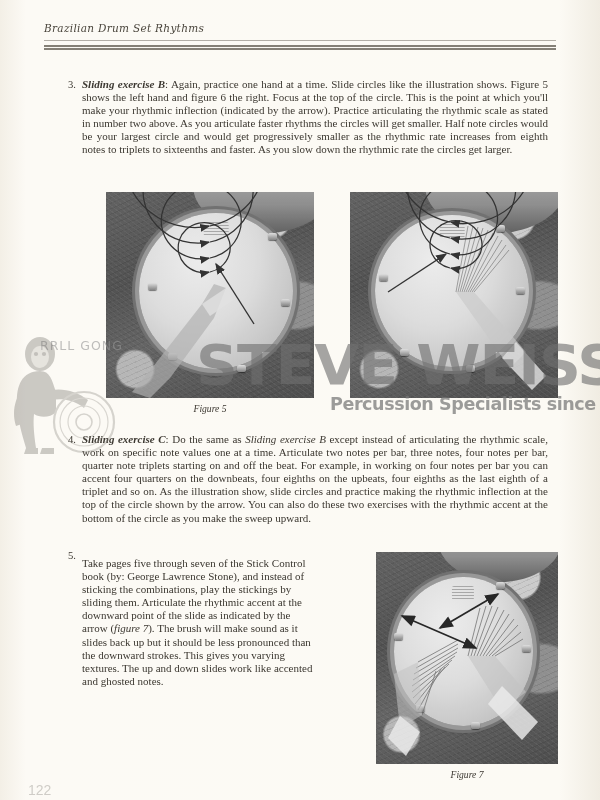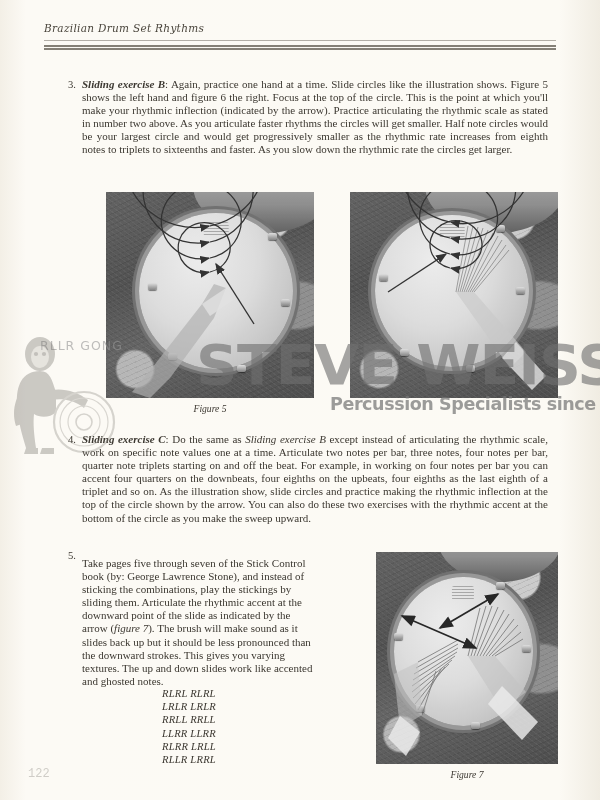--- a/index.html
+++ b/index.html
@@ -233,24 +233,24 @@
     top: 330px;
     width: 116px;
     height: 126px;
     opacity: .34;
     pointer-events: none;
   }
 
   #page-number {
     position: absolute;
     left: 28px;
-    bottom: 19px;
-    font-size: 12px;
+    bottom: 2px;
+    font-size: 14px;
     color: rgba(90,86,78,.28);
-    font-family: Liberation Mono, monospace;
+    font-family: Liberation Sans, sans-serif;
   }
 </style>
 </head>
 <body>
 
 <div id="page">
 
   <div id="paper-tone"></div>
 
   <div id="running-head">
@@ -370,28 +370,20 @@
   <div class="list-item" id="item-4">
     <div class="li-num">4.</div>
     <div class="li-body"><b>Sliding exercise C</b><span>: Do the same as </span><i>Sliding exercise B</i><span> except instead of articulating the rhythmic scale, work on specific note values one at a time. Articulate two notes per bar, three notes, four notes per bar, quarter note triplets starting on and off the beat. For example, in working on four notes per bar you can accent four quarters on the downbeats, four eighths on the upbeats, four eighths as the last eighth of a triplet and so on. As the illustration show, slide circles and practice making the rhythmic inflection at the top of the circle shown by the arrow. You can also do these two exercises with the rhythmic accent at the bottom of the circle as you make the sweep upward.</span></div>
   </div>
 
   <div class="list-item" id="item-5">
     <div class="li-num">5.</div>
     <div class="li-body"><span>Take pages five through seven of the Stick Control book (by: George Lawrence Stone), and instead of sticking the combinations, play the stickings by sliding them. Articulate the rhythmic accent at the downward point of the slide as indicated by the arrow (</span><i>figure 7</i><span>). The brush will make sound as it slides back up but it should be less pronounced than the downward strokes. This gives you varying textures. The up and down slides work like accented and ghosted notes.</span></div>
   </div>
 
-  <div id="stickings">
-    <div>RLRL RLRL</div>
-    <div>LRLR LRLR</div>
-    <div>RRLL RRLL</div>
-    <div>LLRR LLRR</div>
-    <div>RLRR LRLL</div>
-    <div>RLLR LRRL</div>
-  </div>
 
   <div class="figure" id="figure-7">
     <div class="fig-img">
       <div class="kit-bg"></div>
       <div class="kit-noise"></div>
       <div class="tom-top" style="left:34%;height:40%"></div>
       <div class="head">
         <div class="head-logo"></div>
       </div>
       <div class="lug" style="left:10%;top:38%"></div>
@@ -452,21 +444,21 @@
       </svg>
     </div>
     <div class="fig-cap">Figure 7</div>
   </div>
 
   <div id="wm-steve">
     <span>STEVE WEISS MUSIC</span>
   </div>
   <div id="wm-tag">Percussion Specialists since 1961</div>
 
-  <div id="wm-kinggong-text">RLLR GONG</div>
+  <div id="wm-kinggong-text">RRLL GONG</div>
   <svg id="wm-kinggong-art" viewBox="0 0 116 126">
 
     <g fill="#6f6c66">
       <ellipse cx="38" cy="24" rx="15" ry="17"></ellipse>
       <ellipse cx="38" cy="27" rx="9" ry="11" fill="#bdbab3"></ellipse>
       <circle cx="34" cy="24" r="2.1" fill="#55524d"></circle>
       <circle cx="42" cy="24" r="2.1" fill="#55524d"></circle>
       <path d="M38,41 C20,41 14,56 15,74 C16,92 20,104 24,118 L34,118 C32,104 31,94 32,84 C38,88 48,88 54,82 L54,62 C50,50 48,41 38,41 z"></path>
       <path d="M50,60 C62,58 76,62 86,70 L82,78 C72,70 60,68 50,70 z"></path>
       <path d="M24,118 L36,118 L36,124 L22,124 z"></path>

